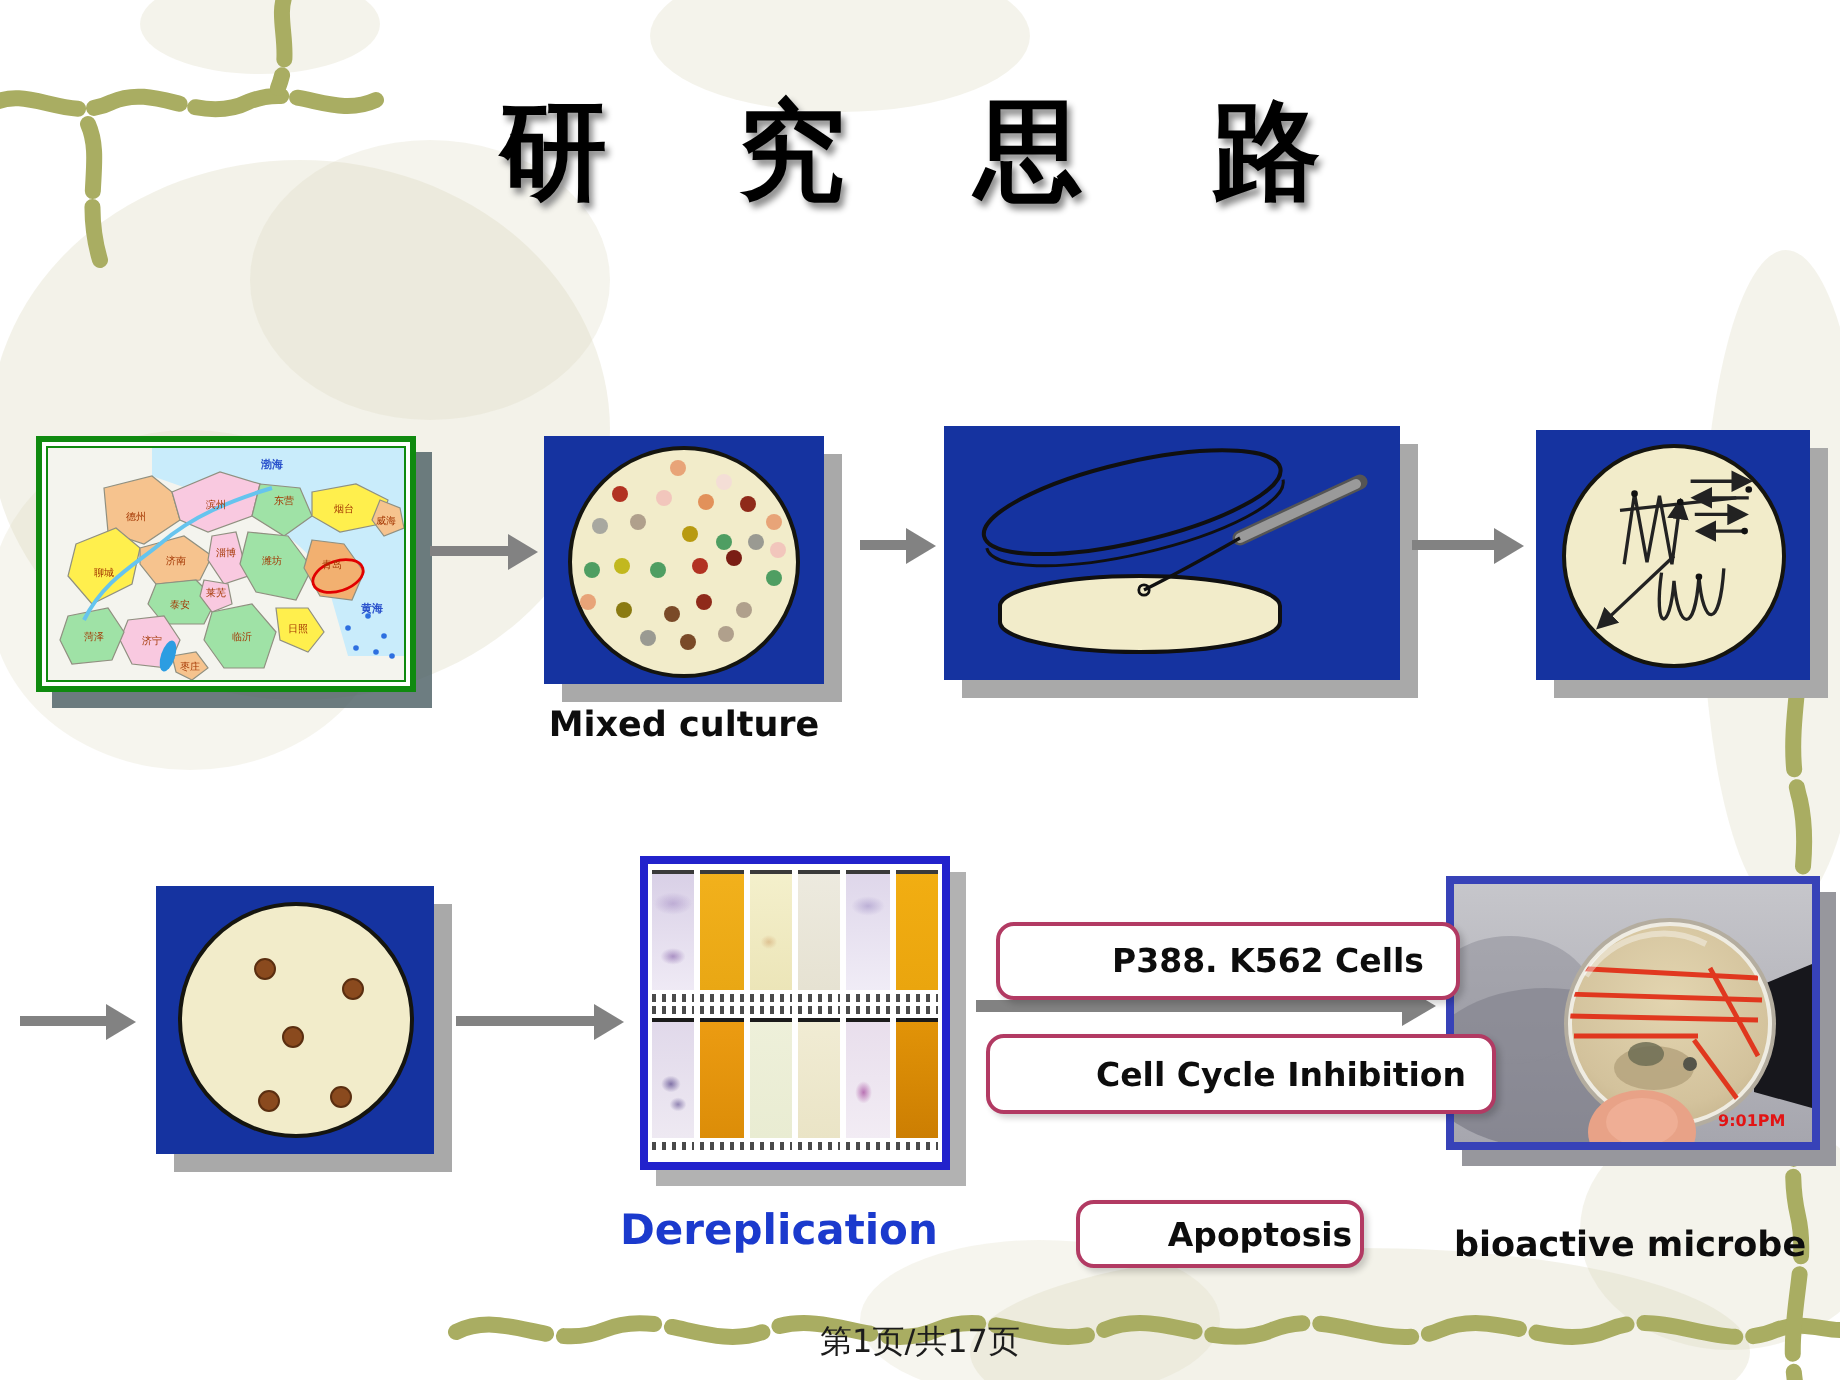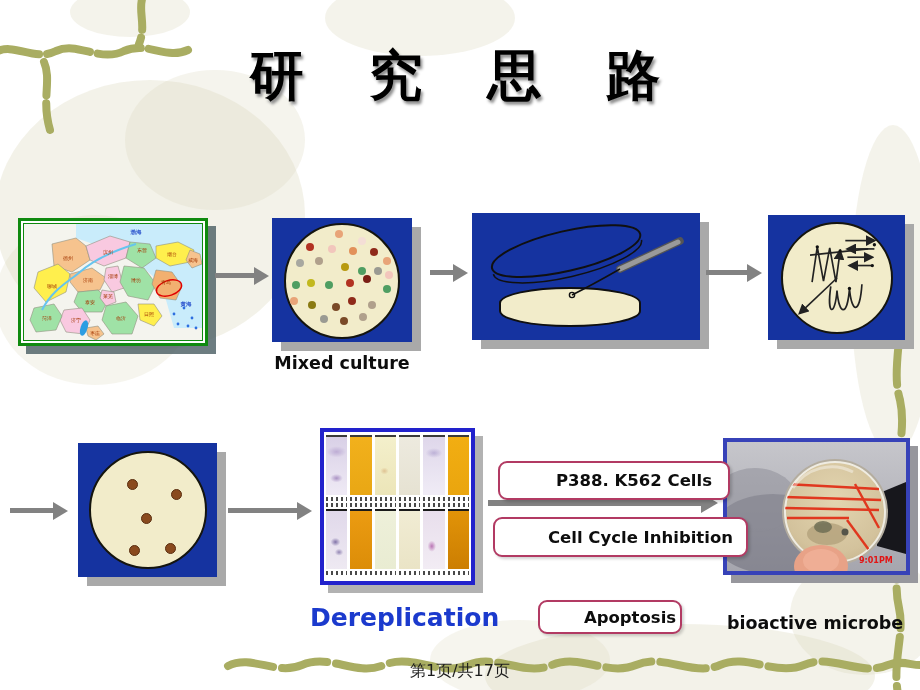--- a/index.html
+++ b/index.html
@@ -17,21 +17,21 @@
   .dot{position:absolute;width:8px;height:8px;border-radius:50%;}
 
   .arrow{position:absolute;background:#828282;height:5px;z-index:1;}
   .arrow::after{content:"";position:absolute;right:-14px;top:-6.5px;
     border-left:15px solid #828282;border-top:9px solid transparent;border-bottom:9px solid transparent;}
   .arrow.big{height:6px;}
   .arrow.big::after{right:-16px;top:-7px;border-left:17px solid #828282;
     border-top:10px solid transparent;border-bottom:10px solid transparent;}
 
   .step-label{position:absolute;font-weight:bold;font-size:17.5px;color:#0d0d0d;text-align:center;}
-  .derep-label{position:absolute;font-weight:bold;font-size:25px;color:#1b3acd;text-align:left;}
+  .derep-label{position:absolute;font-weight:bold;font-size:21px;color:#1b3acd;text-align:left;}
 
   .map{position:absolute;left:18px;top:218px;width:190px;height:128px;box-sizing:border-box;
        border:3px solid #0f8a0f;background:#ffffff;padding:2px;
        box-shadow:8px 8px 0 rgba(72,92,98,0.8);}
   .map-inner{width:100%;height:100%;box-sizing:border-box;border:1px solid #0f8a0f;background:#f4f4ee;}
 
   .derep{position:absolute;left:320px;top:428px;width:155px;height:157px;box-sizing:border-box;
          background:#fff;border:4px solid #2222cc;box-shadow:8px 8px 0 #b2b2b2;padding:3px 2px 2px 2px;}
   .strip-row{display:flex;gap:3px;height:60px;margin-bottom:2px;}
   .strip{flex:1;}

